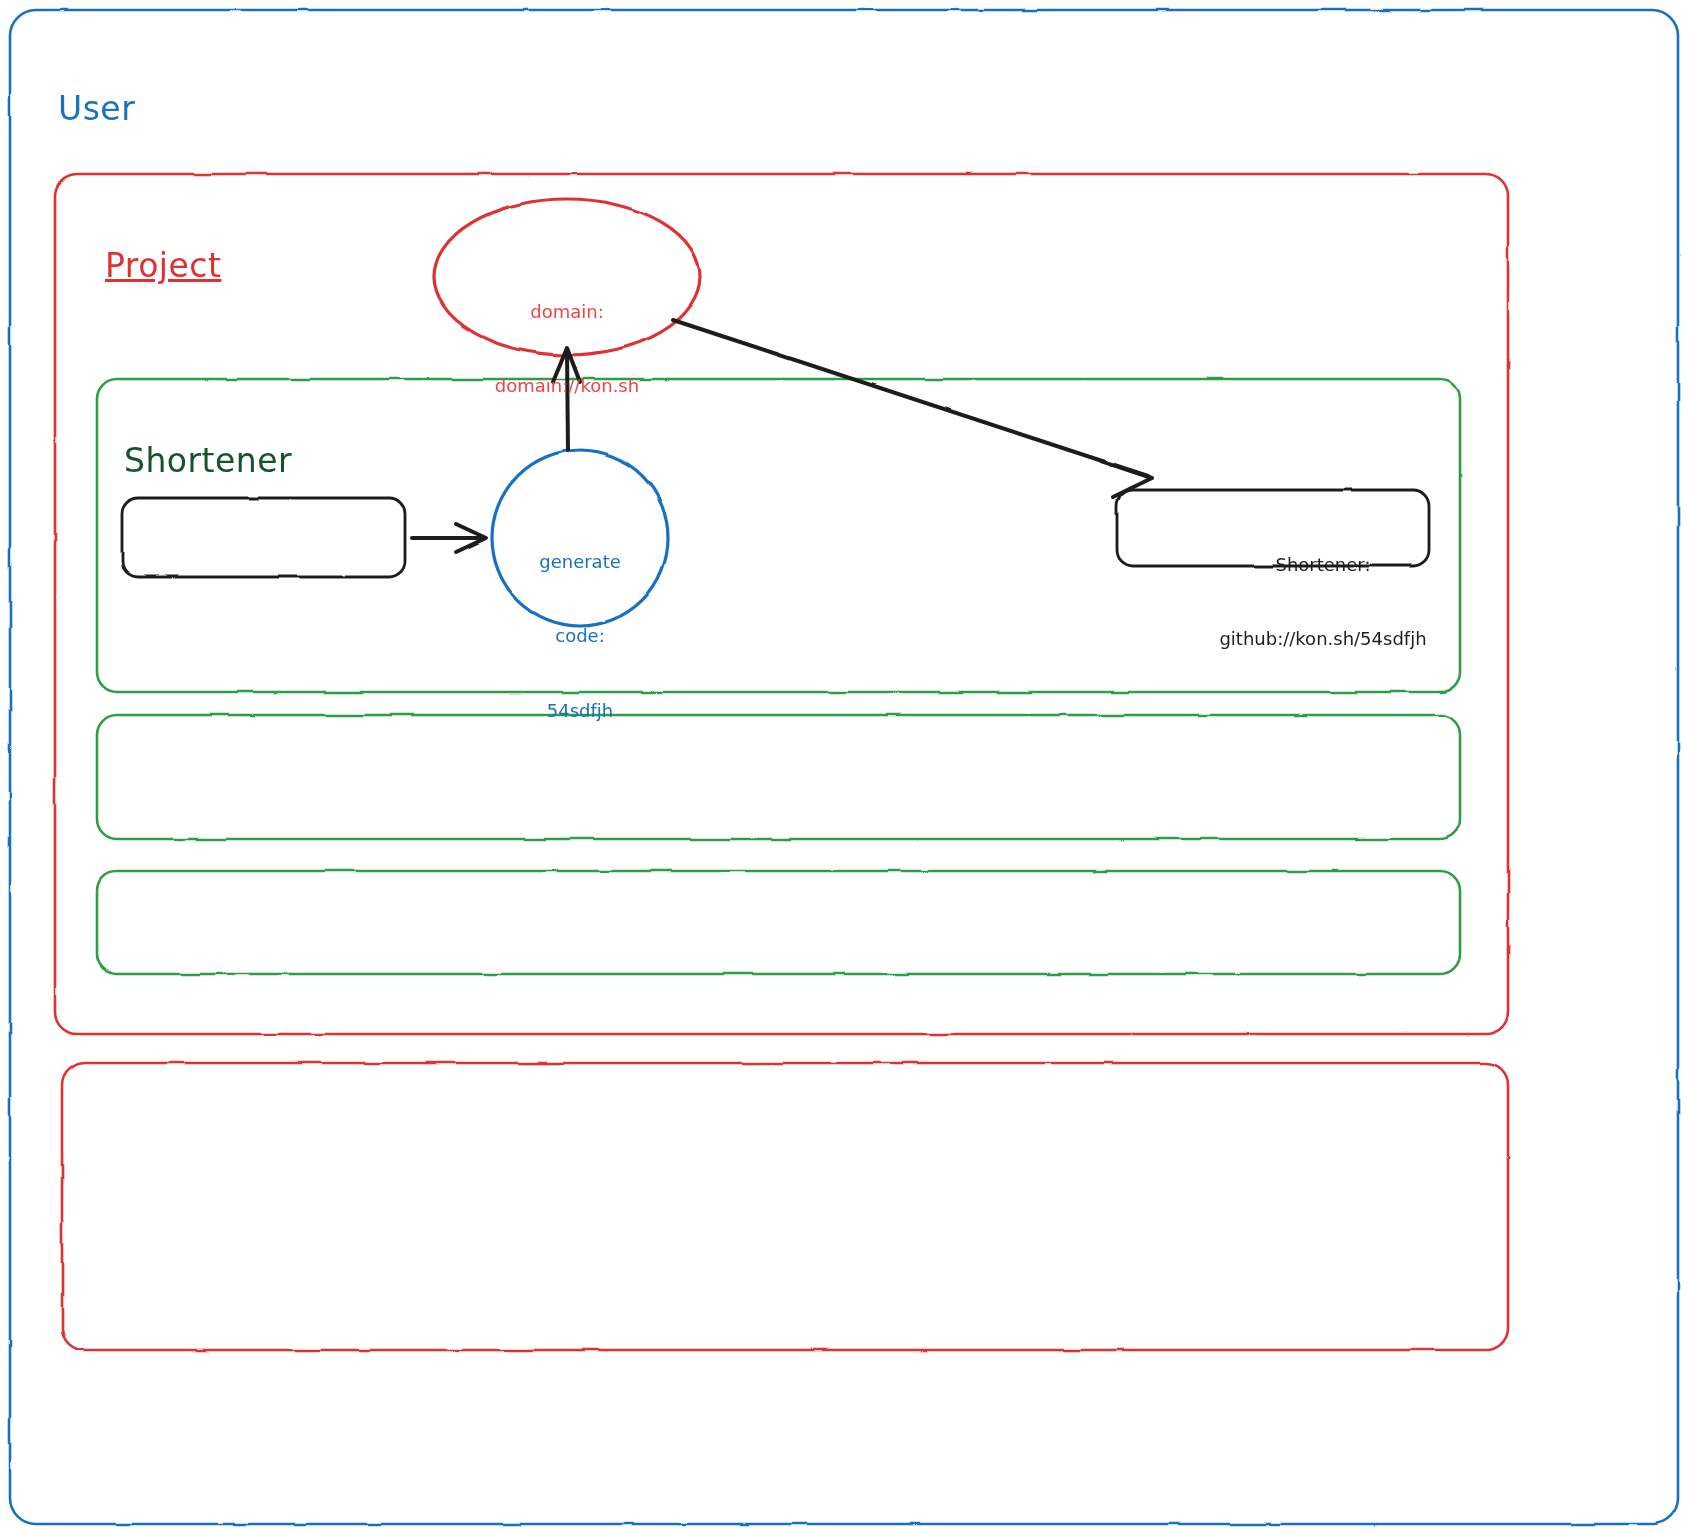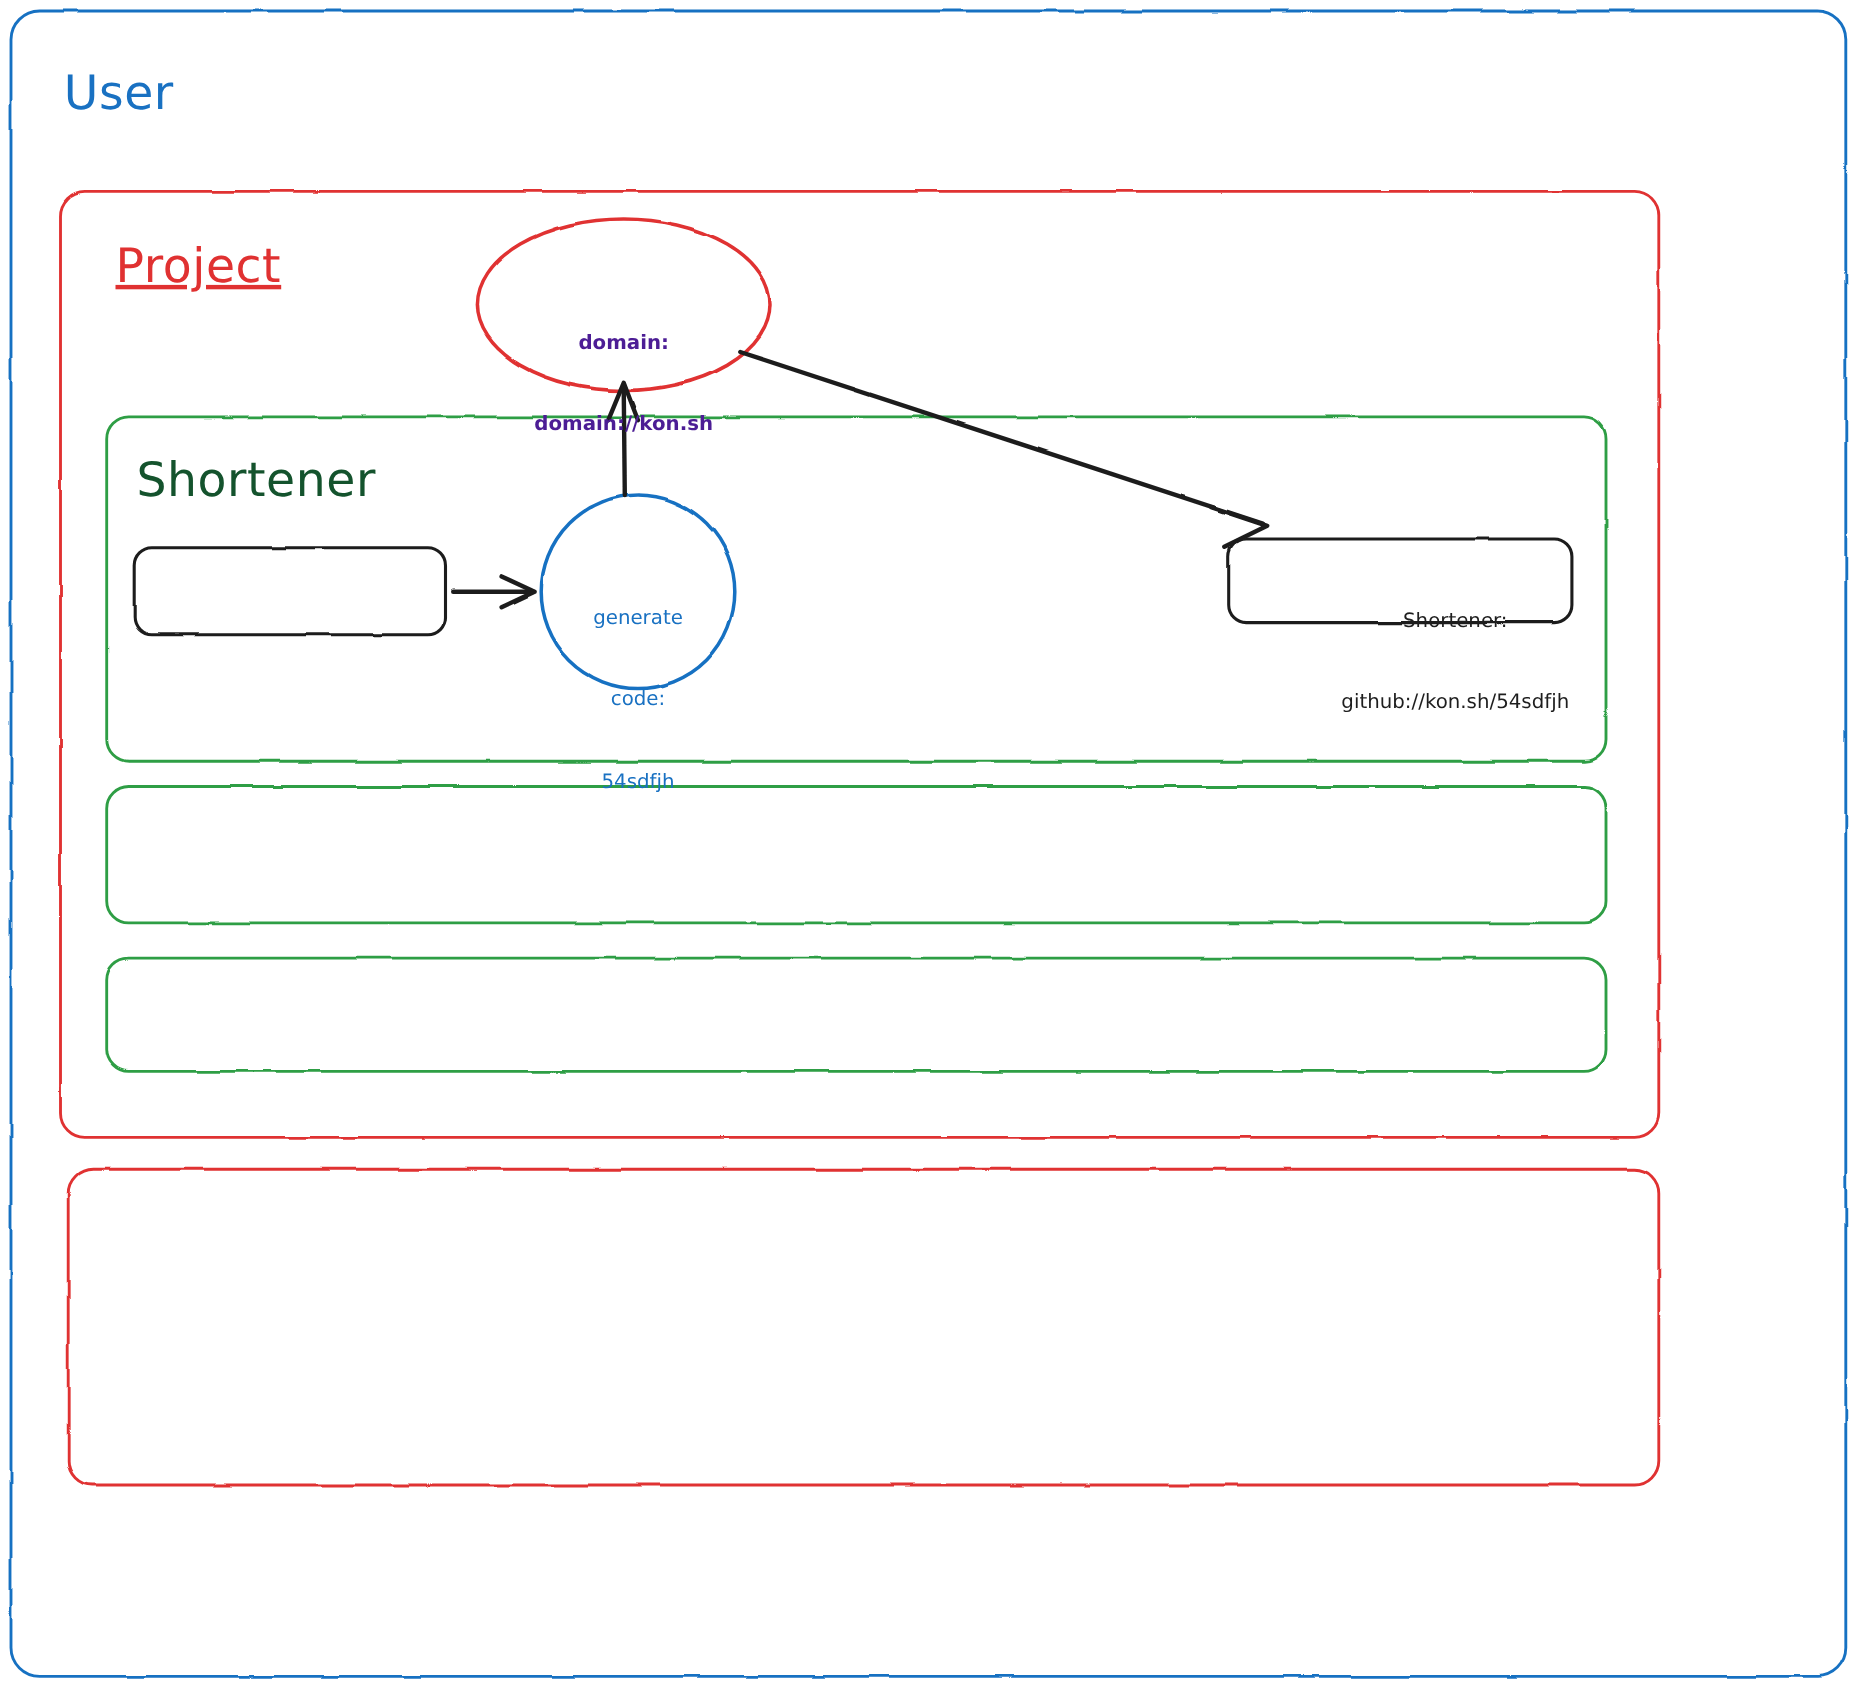--- a/index.html
+++ b/index.html
@@ -1,27 +1,27 @@
 <!DOCTYPE html>
 <html><head>
 <meta charset="utf-8">
 <style>
   html,body{margin:0;padding:0;background:#ffffff;}
   body{width:1689px;height:1534px;position:relative;overflow:hidden;
        font-family:"DejaVu Sans",sans-serif;}
   #canvas{position:absolute;inset:0;}
   svg.layer{position:absolute;left:0;top:0;width:1689px;height:1534px;overflow:visible;}
   .lbl{position:absolute;white-space:pre;}
-  .frame-label{font-size:43px;letter-spacing:.5px;}
+  .frame-label{font-size:33px;letter-spacing:.5px;margin-top:29px;}
   .lbl-user{color:#1971c2;}
   .lbl-project{color:#e03131;}
   .lbl-shortener{color:#14532d;}
   .node-text{position:absolute;text-align:center;line-height:1.38;font-size:18px;white-space:pre;}
   .node-black{color:#1e1e1e;}
-  .node-red{color:#4c1d95;font-weight:bold;}
+  .node-red{color:#ef4444;}
   .node-blue{color:#1971c2;}
 </style>
 </head>
 <body>
 
 <div id="canvas">
 
   <svg class="layer" viewBox="0 0 1689 1534">
     <defs>
       <filter id="rough" x="-5%" y="-5%" width="110%" height="110%">

